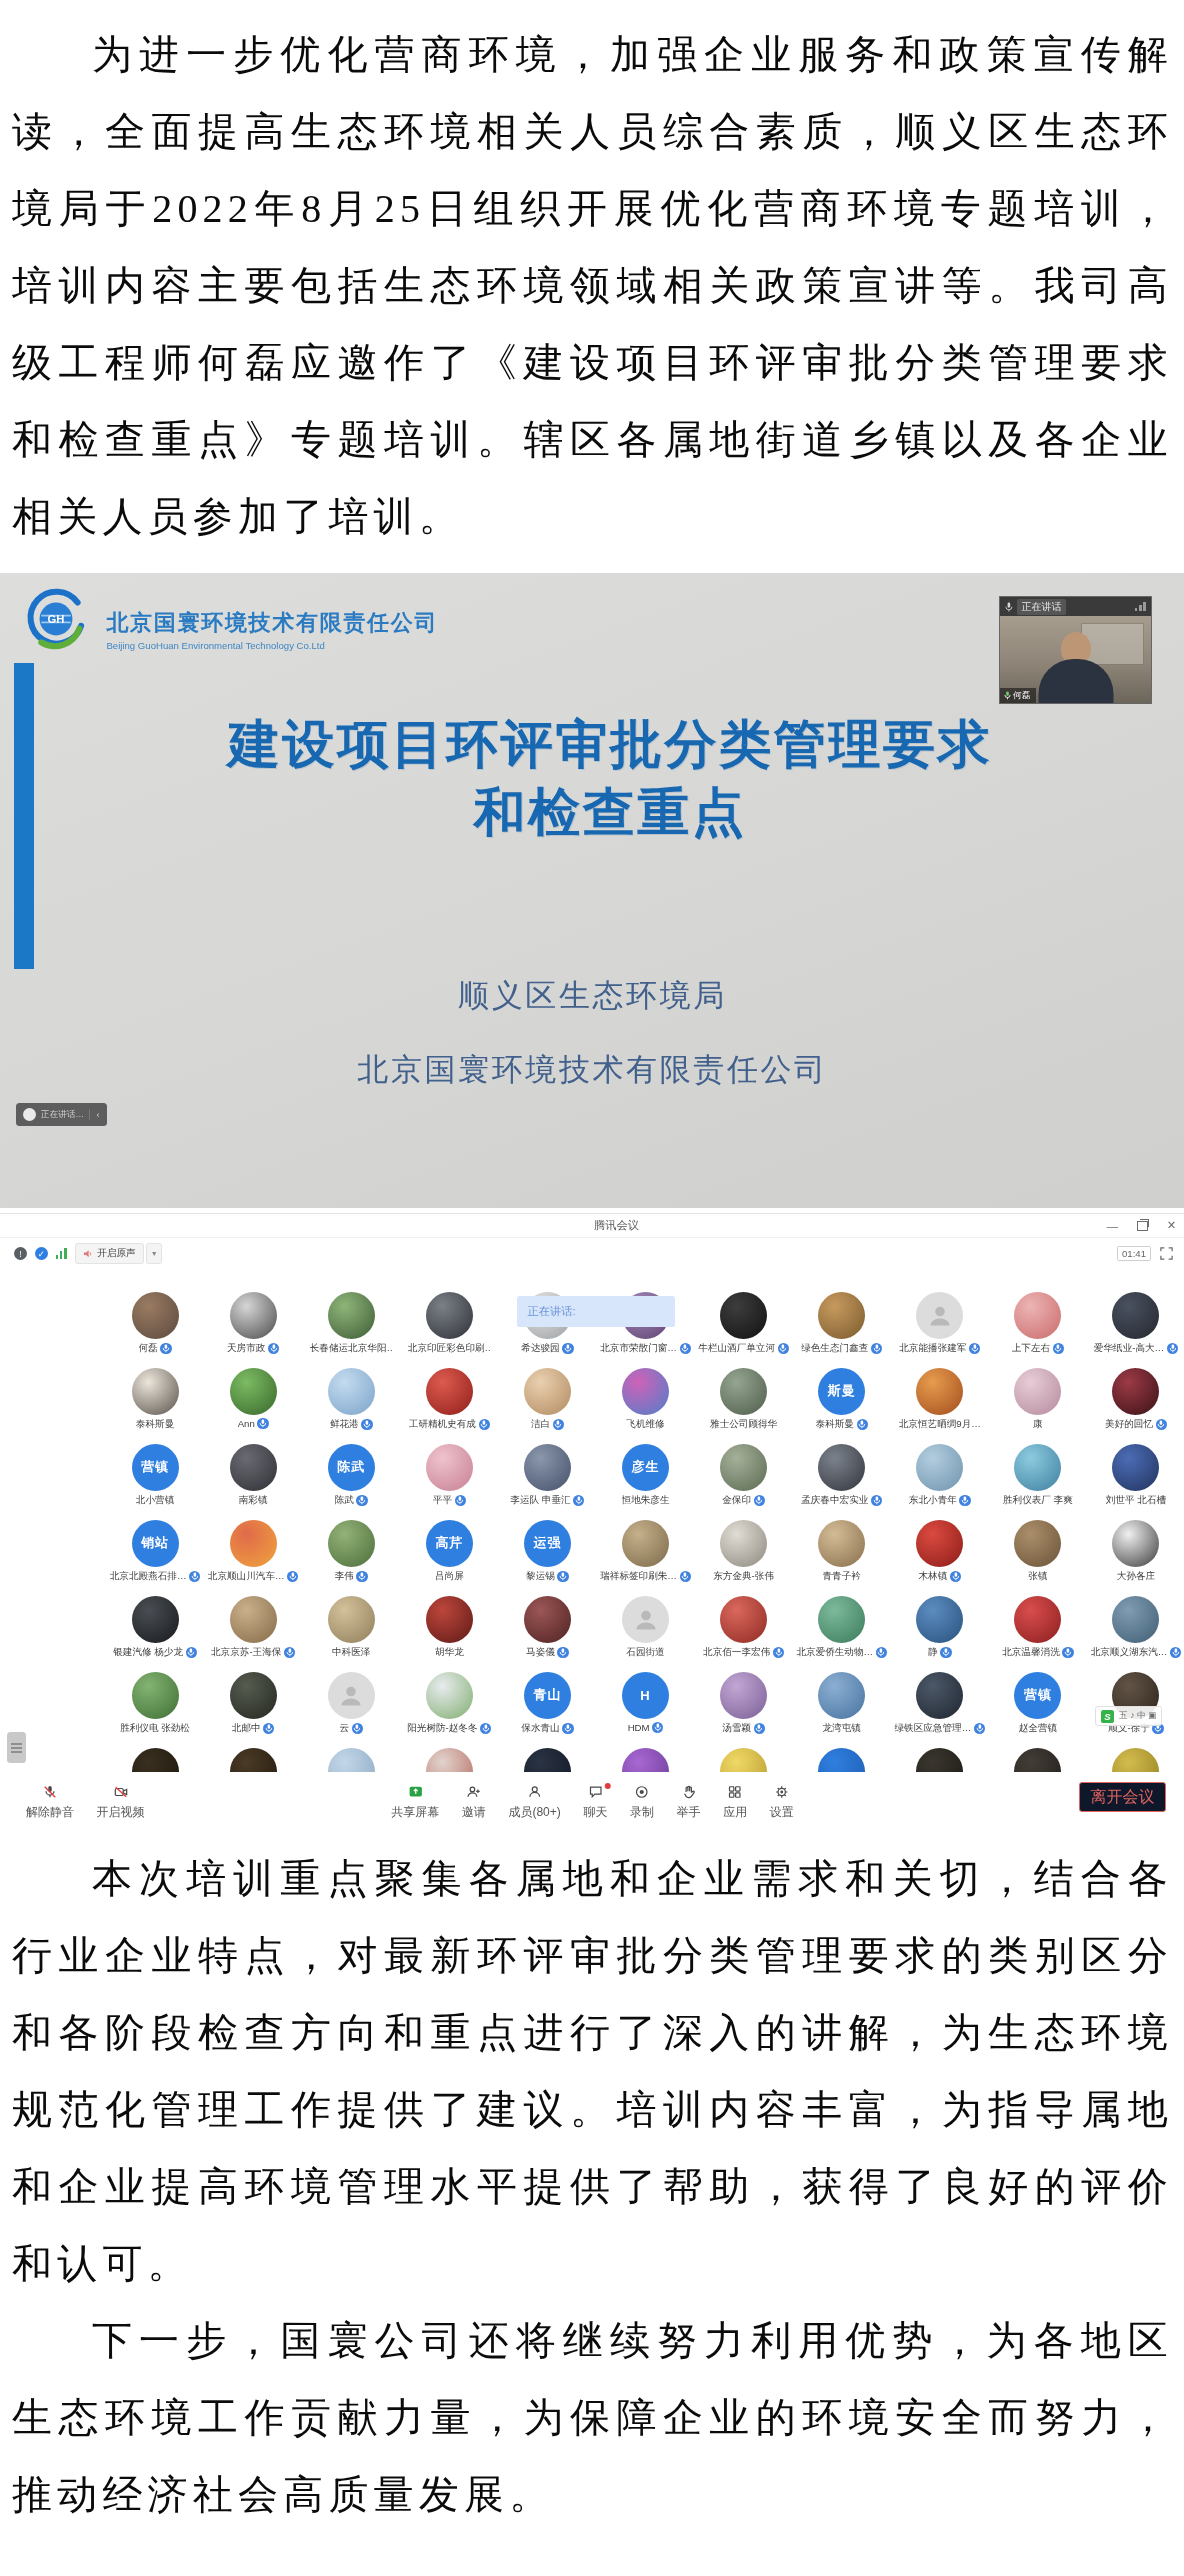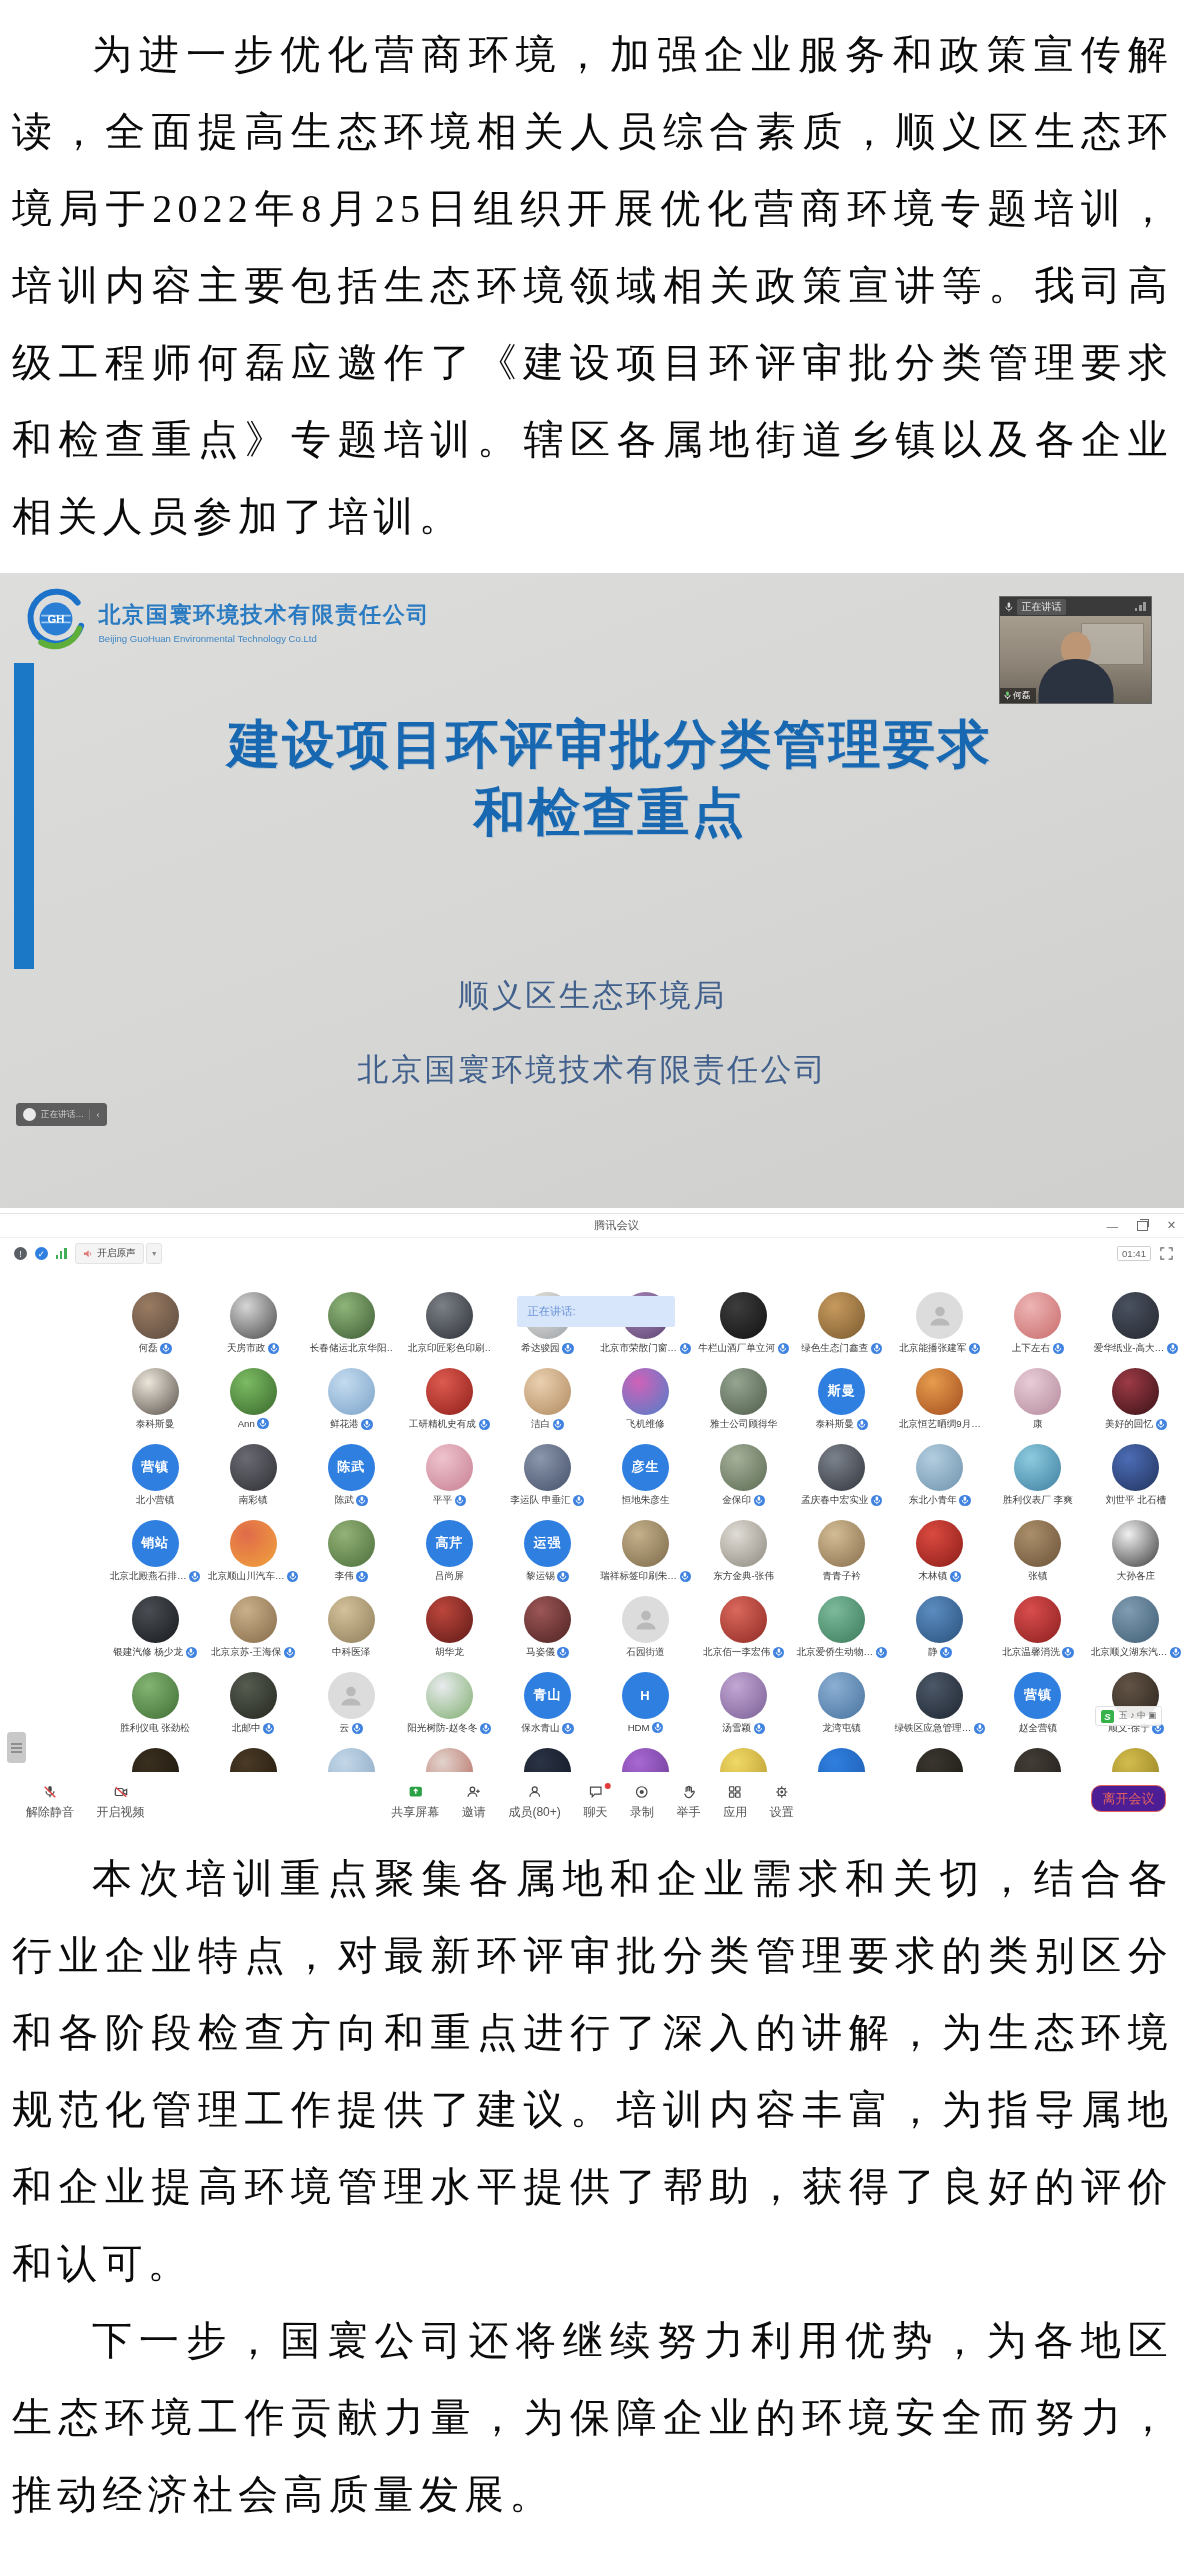--- a/index.html
+++ b/index.html
@@ -12,21 +12,21 @@
     font-family:"Liberation Serif","DejaVu Serif",serif;
     font-size:40px;line-height:77px;letter-spacing:5.2px;
     color:#0b0b0b;text-align:justify;text-indent:2em;
   }
   .article.top{padding-top:15.6px;height:556px;overflow:hidden;}
   .article.bottom{padding-top:15.6px;height:730px;overflow:hidden;}
 
   
   .slide{position:relative;width:1185px;height:635px;margin-top:1.7px;
     background:linear-gradient(160deg,#dddedc 0%,#d6d7d5 55%,#cfd0ce 100%);overflow:hidden;}
-  .slide-logo{position:absolute;left:24px;top:14px;display:flex;align-items:center;}
+  .slide-logo{position:absolute;left:24px;top:14px;display:flex;align-items:flex-end;gap:8px;}
   .slide-logo .ring{width:64px;height:64px;}
   .logo-text{margin-left:10.4px;margin-top:5.2px;}
   .logo-cn{font-size:22px;font-weight:bold;color:#2b7bc2;letter-spacing:1.7px;}
   .logo-en{font-size:9.6px;color:#3f86c4;margin-top:2.6px;}
   .slide-bar{position:absolute;left:14px;top:90px;width:20px;height:306px;background:#1b78c6;}
   .slide-title{position:absolute;left:70px;right:35px;top:137px;text-align:center;
     color:#1767b1;font-weight:bold;font-size:52px;line-height:68px;letter-spacing:2.6px;
     text-shadow:0.9px 0.9px 0 #b9c4ce;}
   .slide-sub{position:absolute;left:0;right:0;text-align:center;color:#41608c;font-size:31px;letter-spacing:2.6px;}
   .sub1{top:402px;}.sub2{top:476px;}.sub3{top:551px;}
@@ -96,22 +96,22 @@
     font-style:italic;display:flex;align-items:center;justify-content:center;}
   .ime-bar .g{font-size:8.7px;color:#6d6d6d;}
 
   
   .m-toolbar{position:absolute;left:0;bottom:1.7px;width:100%;height:40px;display:flex;align-items:center;}
   .tb-left{display:flex;gap:22.6px;margin-left:26px;}
   .tb-center{position:absolute;left:50%;transform:translateX(-50%);display:flex;gap:22.6px;}
   .tb-item{display:flex;flex-direction:column;align-items:center;gap:1.7px;position:relative;}
   .tb-item .lbl{font-size:12px;color:#555;white-space:nowrap;}
   .tb-item .bdg{position:absolute;right:-3.5px;top:-1.7px;width:6px;height:6px;border-radius:50%;background:#e23c3c;}
-  .leave-btn{position:absolute;right:19px;bottom:10.4px;border:0.9px solid #e0635f;color:#e0635f;background:#4c1d95;
-    font-size:13px;border-radius:10px;padding:3.5px 10.4px;}
+  .leave-btn{position:absolute;right:19px;bottom:10.4px;border:0.9px solid #e0635f;color:#e0635f;background:#0f172a;
+    font-size:16px;border-radius:3px;padding:3.5px 10.4px;}
 </style>
 </head>
 <body>
 
 <div class="article top">
   <p>为进一步优化营商环境，加强企业服务和政策宣传解读，全面提高生态环境相关人员综合素质，顺义区生态环境局于2022年8月25日组织开展优化营商环境专题培训，培训内容主要包括生态环境领域相关政策宣讲等。我司高级工程师何磊应邀作了《建设项目环评审批分类管理要求和检查重点》专题培训。辖区各属地街道乡镇以及各企业相关人员参加了培训。</p>
 </div>
 
 <div class="slide">
   <div class="slide-logo">

